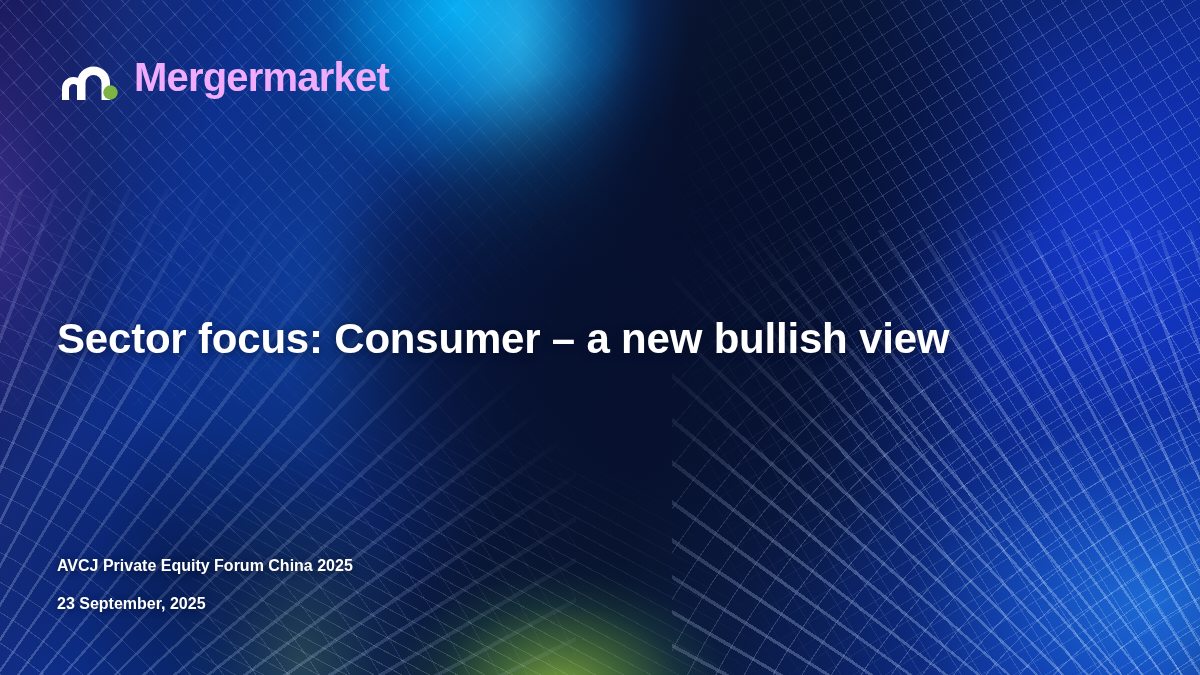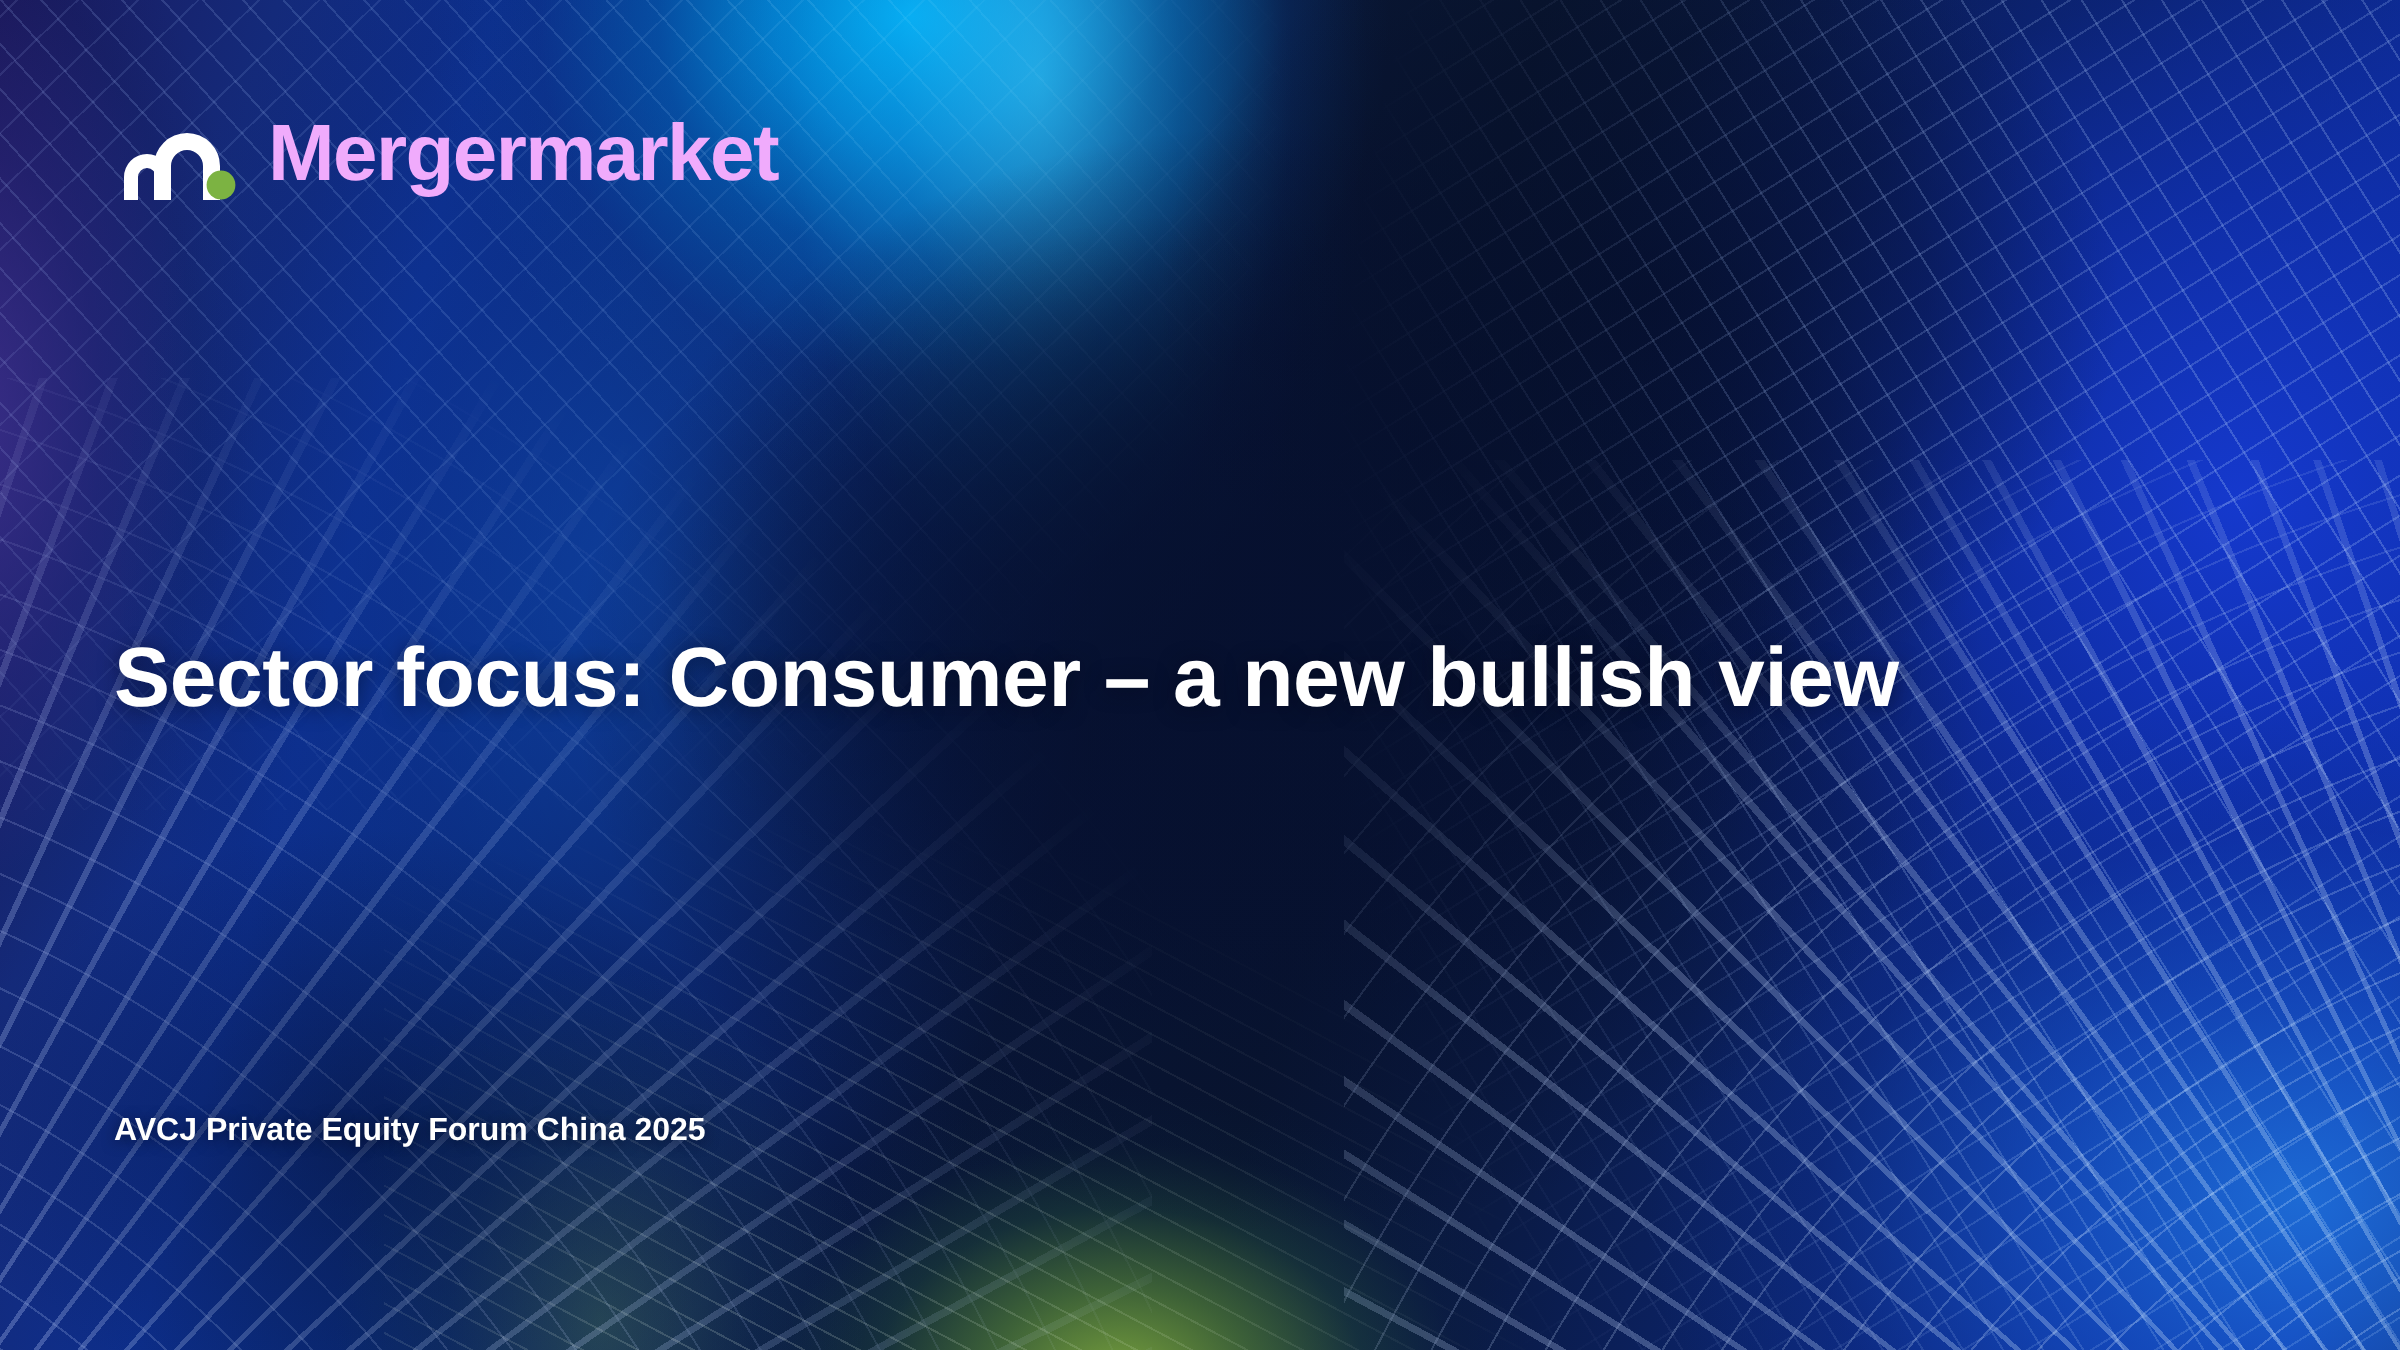--- a/index.html
+++ b/index.html
@@ -359,16 +359,17 @@
         <path d="M0 46 L0 34.5 A11.5 11.5 0 0 1 23 34.5 L23 46 L16 46 L16 34.5 A4.5 4.5 0 0 0 7 34.5 L7 46 Z" fill="#ffffff"></path>
         <circle cx="48.5" cy="38.5" r="7.2" fill="#7cb342"></circle>
       </svg>
       <span class="logo-word">Mergermarket</span>
     </div>
 
     <h1 class="title">Sector focus: Consumer – a new bullish view</h1>
 
     <div class="footer">
       <div class="footer-line">AVCJ Private Equity Forum China 2025</div>
+      <div class="footer-line">23 September, 2025</div>
     </div>
 
   </div>
 </div>
 
 </body></html>

